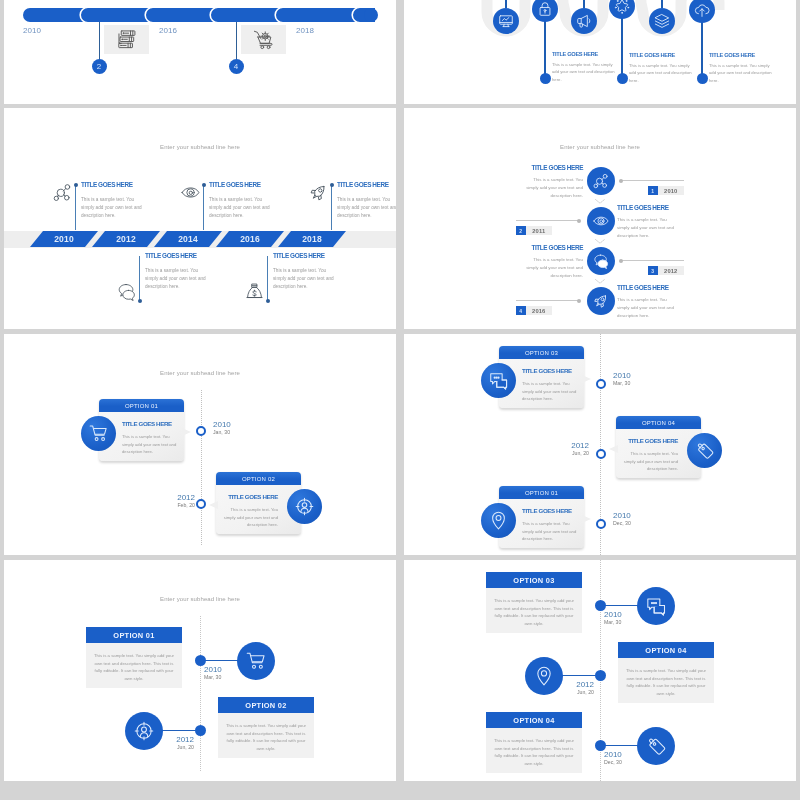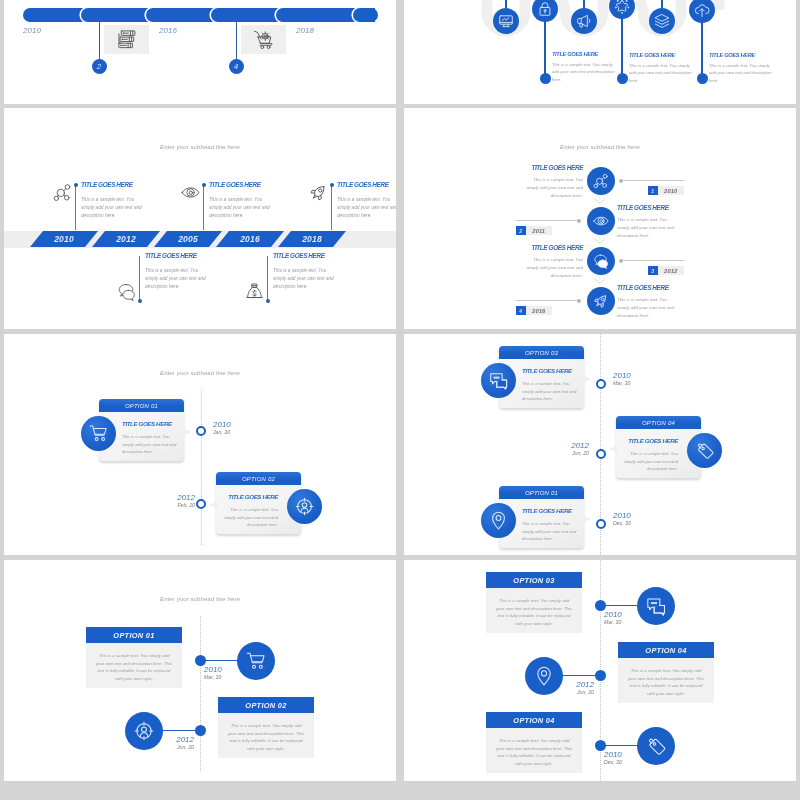--- a/index.html
+++ b/index.html
@@ -1,17 +1,17 @@
 <!DOCTYPE html>
 <html><head>
 <meta charset="utf-8">
 <style>
 html,body{margin:0;padding:0;}
 body{width:800px;height:800px;background:#d4d4d4;font-family:"Liberation Sans",sans-serif;overflow:hidden;}
-.stage{position:absolute;left:0;top:0;width:800px;height:800px;font-style:italic;}
+.stage{position:absolute;left:0;top:0;width:800px;height:800px;}
 .slide{position:absolute;background:#ffffff;overflow:hidden;width:392px;height:221px;}
 .subhead{position:absolute;width:100%;text-align:center;color:#a3a3a3;font-size:6px;letter-spacing:.1px;}
 .ttl{color:#2f6fbf;font-weight:bold;letter-spacing:-.2px;}
 .body-txt{color:#9b9b9b;line-height:1.45;}
 svg{display:block;}
 </style>
 </head>
 <body>
 <style>
 
@@ -349,21 +349,21 @@
   <div class="subhead" style="top:36px;">Enter your subhead line here</div>
   <div class="s3band"></div>
 
   <div class="chev" style="left:26px;">
         <span>2010</span>
       </div>
   <div class="chev" style="left:88px;">
         <span>2012</span>
       </div>
   <div class="chev" style="left:150px;">
-        <span>2005</span>
+        <span>2014</span>
       </div>
   <div class="chev" style="left:212px;">
         <span>2016</span>
       </div>
   <div class="chev" style="left:274px;">
         <span>2018</span>
       </div>
 
   <div class="s3e up" style="left:71px;">
     <svg class="s3icon" viewBox="0 0 24 24">

